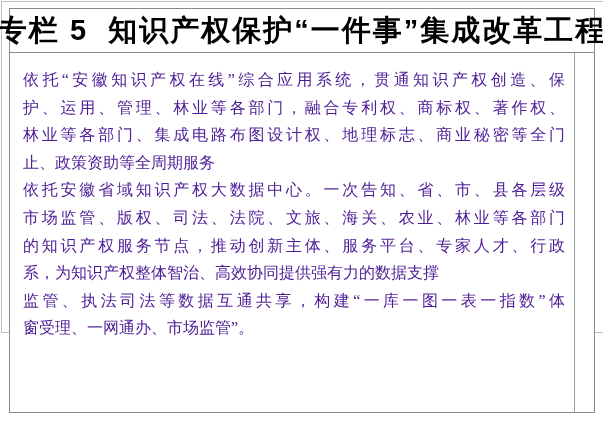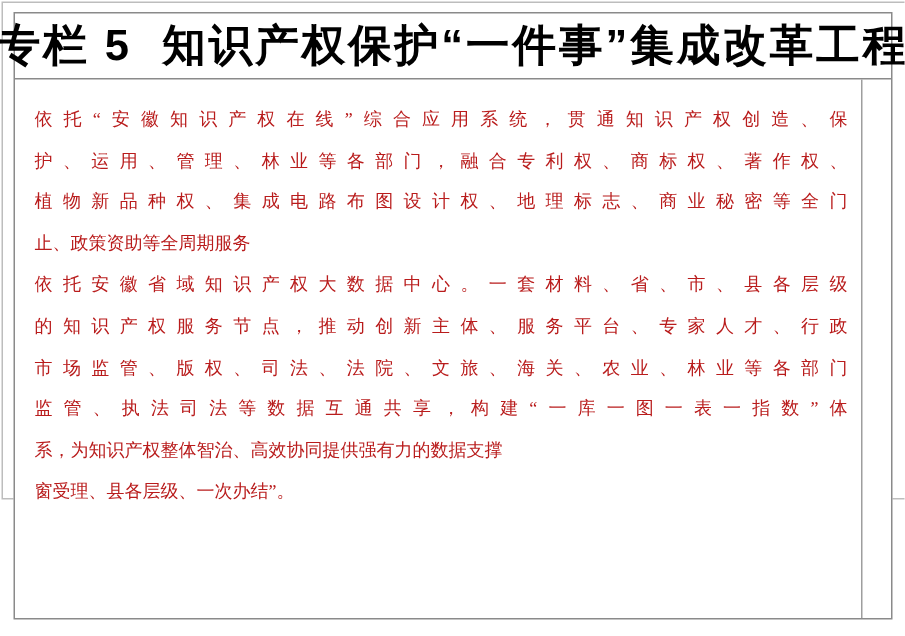--- a/index.html
+++ b/index.html
@@ -52,24 +52,24 @@
     padding: 13px 29px 0 13px;
   }
   
   .inner-vline {
     position: absolute;
     left: 564px; top: 0; bottom: 0;
     width: 1px;
     background: #9e9e9e;
   }
   .bodyline {
-    font-size: 12px;
+    font-size: 16px;
     line-height: 27.6px;
     height: 27.6px;
-    color: #b91c1c;
+    color: #4c1d95;
     text-align: justify;
     text-align-last: justify;
     overflow: hidden;
   }
   .bodyline.pend {
     text-align-last: left;
   }
 </style>
 </head>
 <body>
@@ -78,23 +78,23 @@
   <div class="outer-frame"></div>
 
   <div class="column-box">
     <div class="column-title">专栏 5  知识产权保护“一件事”集成改革工程</div>
 
     <div class="column-body">
       <div class="inner-vline"></div>
 
       <div class="bodyline">依托“安徽知识产权在线”综合应用系统，贯通知识产权创造、保</div>
       <div class="bodyline">护、运用、管理、林业等各部门，融合专利权、商标权、著作权、</div>
-      <div class="bodyline">植物新品种权、集成电路布图设计权、地理标志、商业秘密等全门</div>
+      <div class="bodyline">林业等各部门、集成电路布图设计权、地理标志、商业秘密等全门</div>
       <div class="bodyline pend">止、政策资助等全周期服务</div>
-      <div class="bodyline">依托安徽省域知识产权大数据中心。一套材料、省、市、县各层级</div>
+      <div class="bodyline">依托安徽省域知识产权大数据中心。一次告知、省、市、县各层级</div>
+      <div class="bodyline">市场监管、版权、司法、法院、文旅、海关、农业、林业等各部门</div>
       <div class="bodyline">的知识产权服务节点，推动创新主体、服务平台、专家人才、行政</div>
-      <div class="bodyline">市场监管、版权、司法、法院、文旅、海关、农业、林业等各部门</div>
+      <div class="bodyline pend">系，为知识产权整体智治、高效协同提供强有力的数据支撑</div>
       <div class="bodyline">监管、执法司法等数据互通共享，构建“一库一图一表一指数”体</div>
-      <div class="bodyline pend">系，为知识产权整体智治、高效协同提供强有力的数据支撑</div>
-      <div class="bodyline pend">窗受理、县各层级、一次办结”。</div>
+      <div class="bodyline pend">窗受理、一网通办、市场监管”。</div>
     </div>
   </div>
 </div>
 
 </body></html>

